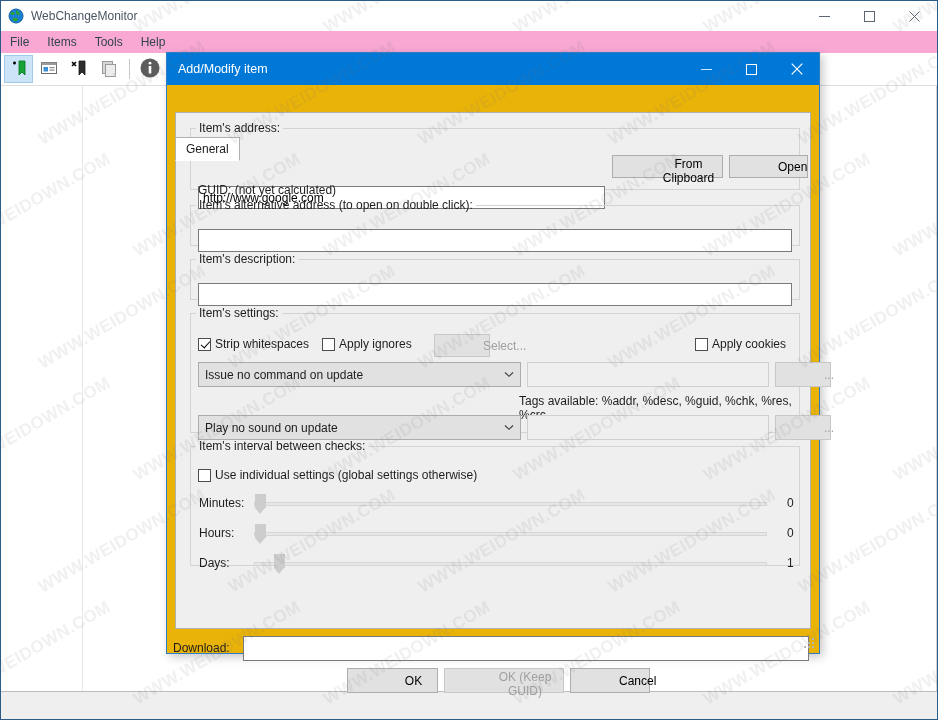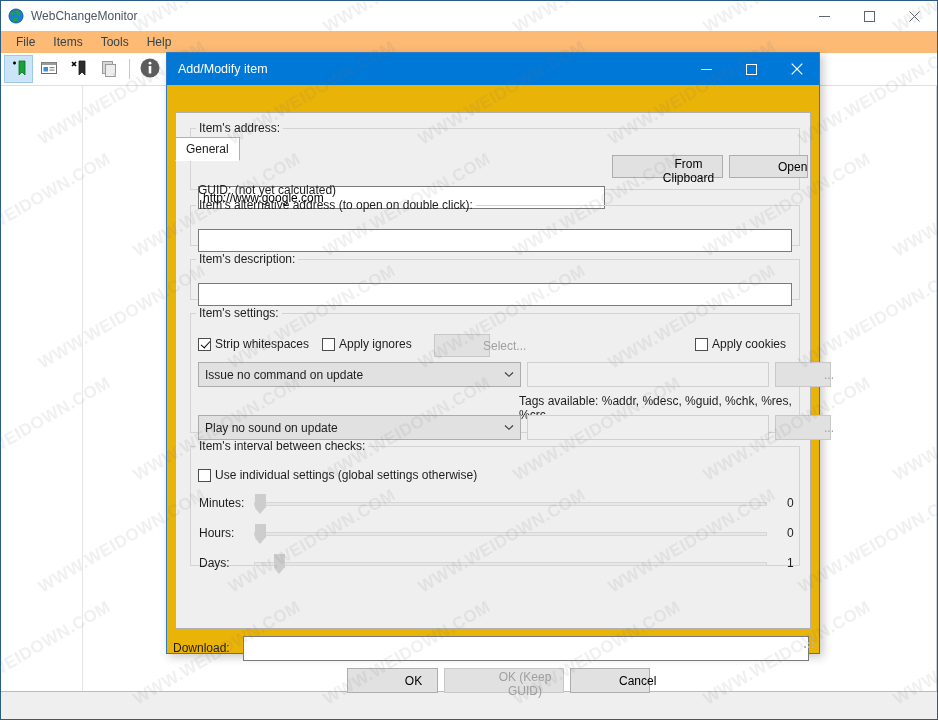--- a/index.html
+++ b/index.html
@@ -72,22 +72,21 @@
     width: 45px; height: 30px;
     display: flex; align-items: center; justify-content: center;
     color: #5b6672;
   }
   .win-btn svg { display: block; }
 
   .menubar {
     height: 22px;
     display: flex;
     align-items: center;
-    padding-left: 6px;
-    background: #fdba74;
+    background: #f9a8d4;
     flex: none;
   }
   .menu-item {
     padding: 2px 9px;
     font-size: 12px;
     color: #31444f;
   }
 
   .toolbar {
     height: 32px;

